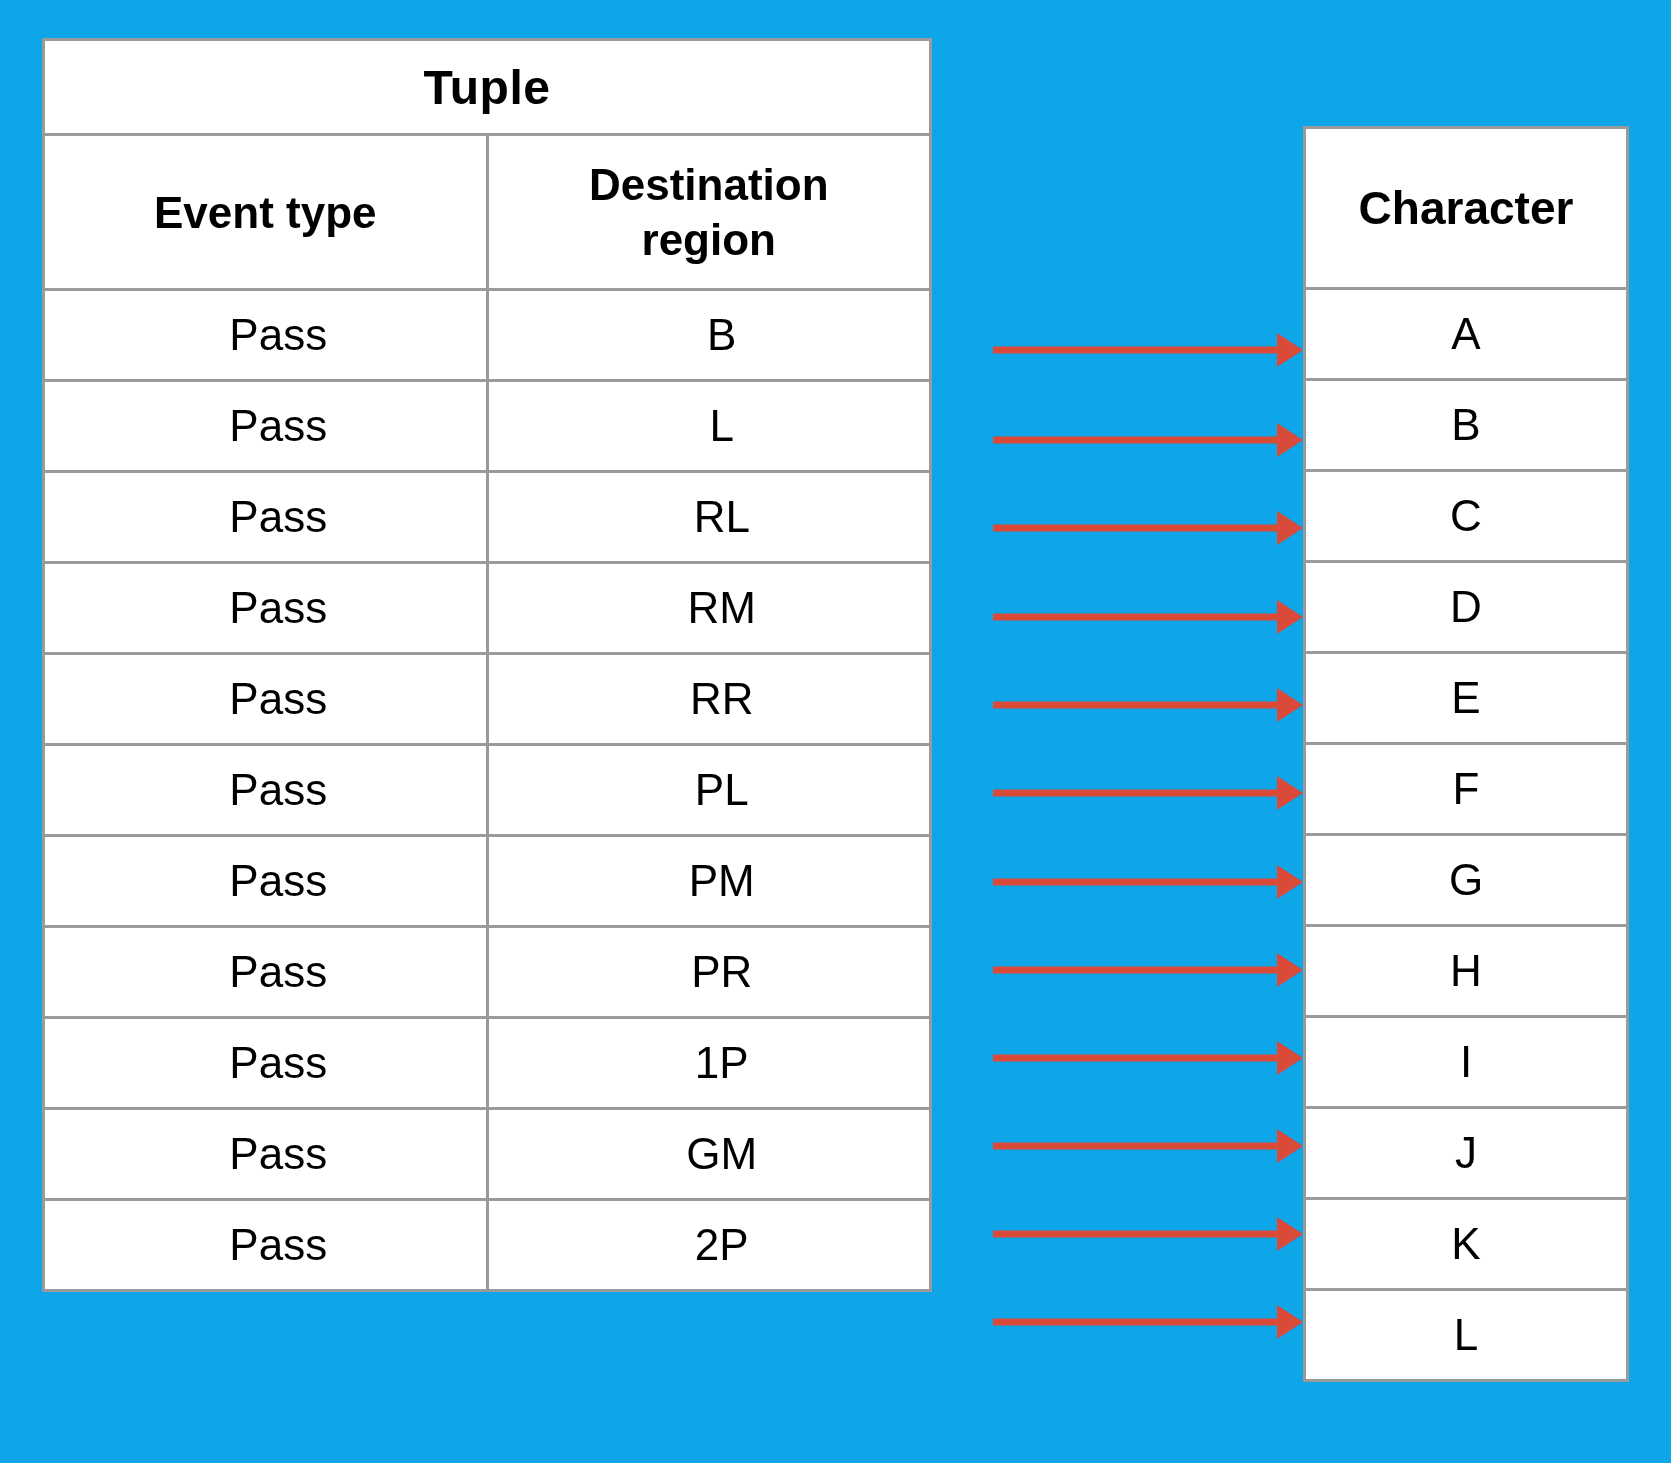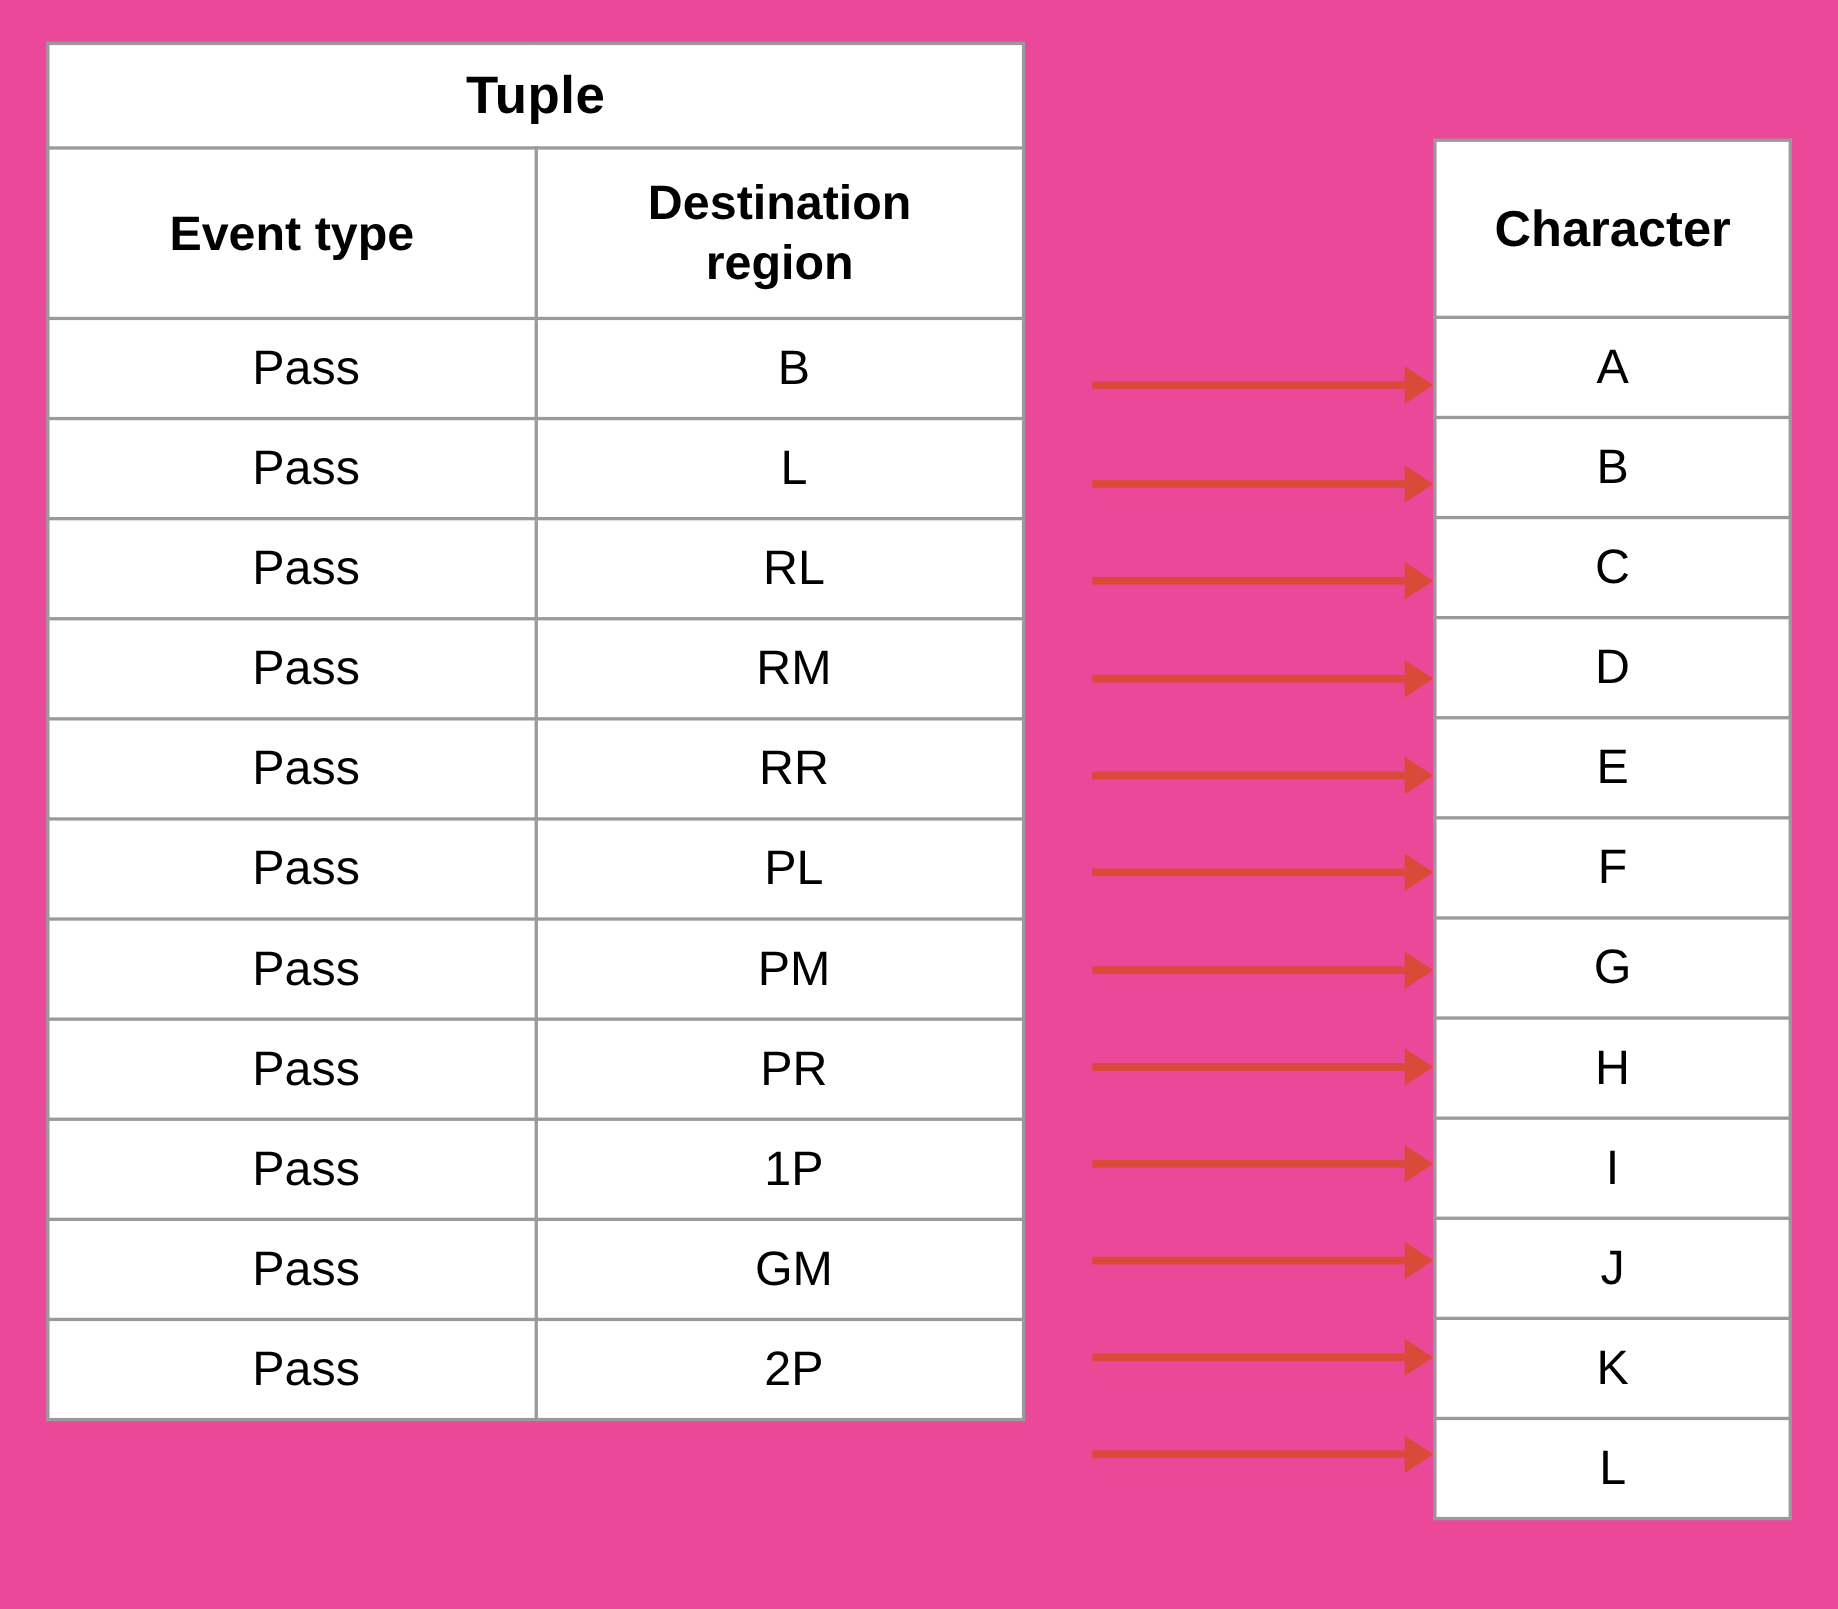--- a/index.html
+++ b/index.html
@@ -11,21 +11,21 @@
     width: 1671px;
     height: 1463px;
     font-family: "Liberation Sans", sans-serif;
     color: #000000;
     overflow: hidden;
   }
   #stage {
     position: relative;
     width: 1671px;
     height: 1463px;
-    background: #ec4899;
+    background: #0ea5e9;
   }
 
   
   #tuple-table {
     position: absolute;
     left: 42px;
     top: 38px;
     width: 890px;          
     border-collapse: collapse;
     table-layout: fixed;

